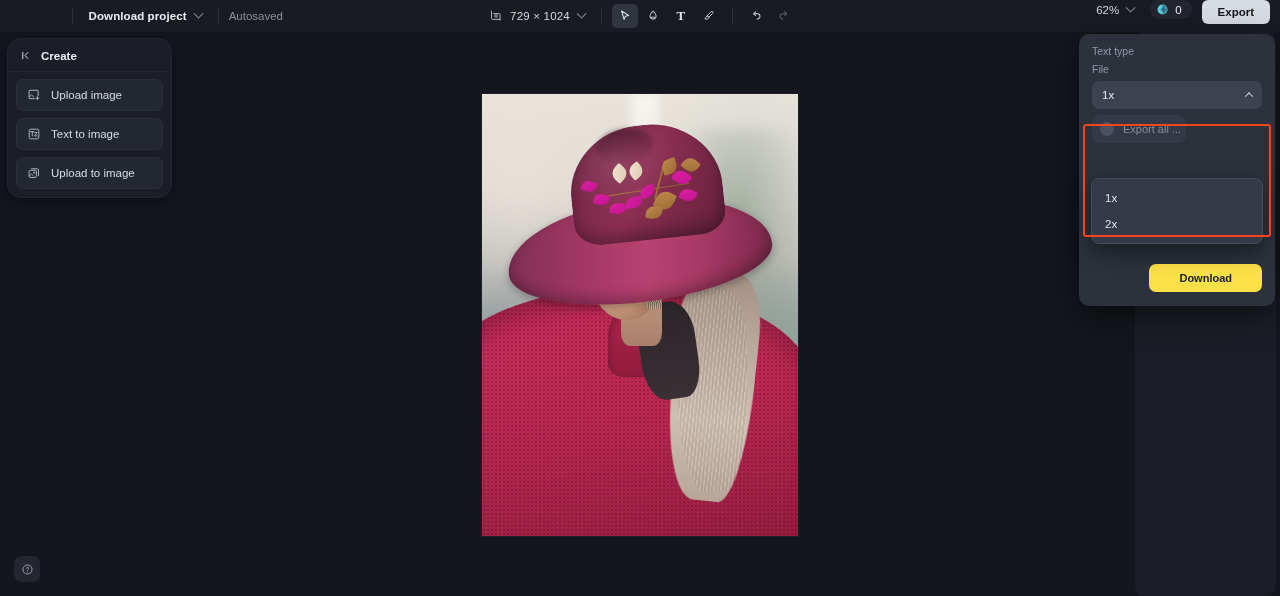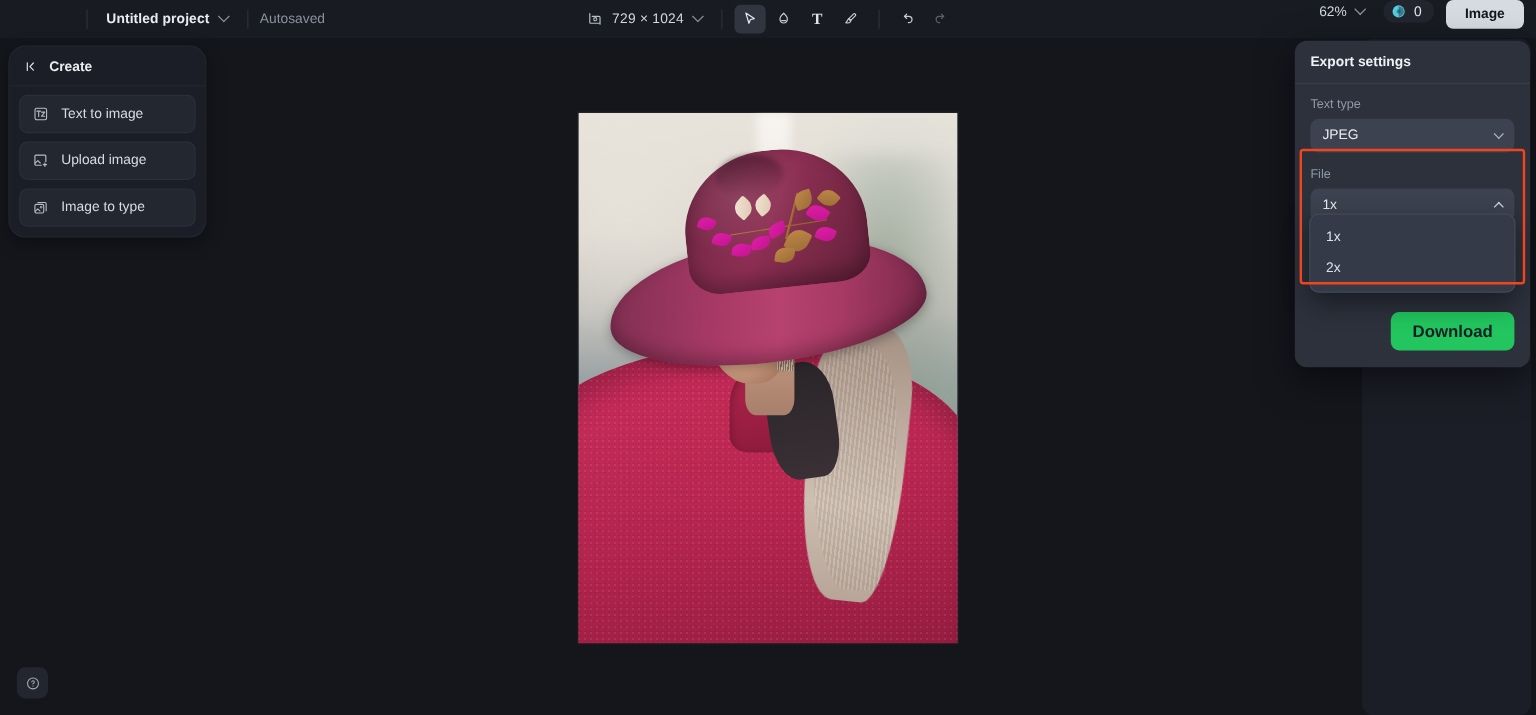--- a/index.html
+++ b/index.html
@@ -621,27 +621,27 @@
 
   .ep-footer {
     position: absolute;
     left: 0; bottom: 0;
     width: 100%;
     padding: 0 13px 14px 13px;
     display: flex;
     justify-content: flex-end;
   }
   .download-btn {
-    background: #22c55e;
+    background: #fde047;
     color: #132026;
-    font-size: 14px;
+    font-size: 11px;
     font-weight: bold;
     border: none;
     border-radius: 7px;
-    padding: 8px 18px;
+    padding: 8px 30px;
     cursor: pointer;
     font-family: "Liberation Sans", sans-serif;
   }
 
   
   .help-btn {
     position: absolute;
     left: 14px;
     bottom: 14px;
     width: 26px; height: 26px;
@@ -661,21 +661,21 @@
 
   <div class="topbar">
 
     <div class="tb-left">
       <div class="back-btn">
         <span class="chev-left"></span>
         <span>Back</span>
       </div>
       <div class="tb-divider"></div>
       <div class="proj-wrap">
-        <span class="proj-name">Untitled project</span>
+        <span class="proj-name">Download project</span>
         <span class="chev-down"></span>
       </div>
       <div class="tb-divider"></div>
       <span class="autosaved">Autosaved</span>
     </div>
 
     <div class="tb-center">
       <div class="dim-group">
         <span class="ico">
           <svg width="13" height="13" viewBox="0 0 16 16" fill="none">
@@ -739,21 +739,21 @@
       <div class="credits">
         <span class="ico">
           <svg width="13" height="13" viewBox="0 0 16 16">
             <circle cx="8" cy="8" r="6.2" fill="#57cbe0"></circle>
             <path d="M8 2.6a5.4 5.4 0 0 1 0 10.8z" fill="#1d3f4d" opacity=".55"></path>
             <circle cx="8" cy="8" r="2.1" fill="#1d3f4d" opacity=".5"></circle>
           </svg>
         </span>
         <span class="credit-count">0</span>
       </div>
-      <button class="export-btn">Image</button>
+      <button class="export-btn">Export</button>
     </div>
   </div>
 
   <div class="canvas">
 
     <div class="artboard">
       <div class="photo">
         <div class="bg-post"></div>
         <div class="bg-blur-tree"></div>
         <div class="bg-green"></div>
@@ -817,63 +817,58 @@
         </svg>
       </span>
       <span class="lp-header-title">Create</span>
     </div>
 
     <div class="lp-list">
 
       <div class="lp-item">
         <span class="ico">
           <svg width="14" height="14" viewBox="0 0 16 16" fill="none">
+            <path d="M12.8 8.6V3.6a1 1 0 0 0-1-1H3.4a1 1 0 0 0-1 1v7.6a1 1 0 0 0 1 1h5" stroke="#b7bdc8" stroke-width="1.1" stroke-linecap="round"></path>
+            <path d="M2.6 10.2l2.5-2.4 2.4 2.3" stroke="#b7bdc8" stroke-width="1.05" stroke-linecap="round" stroke-linejoin="round"></path>
+            <path d="M11.9 10v3.3M10.3 11.6h3.2" stroke="#b7bdc8" stroke-width="1.1" stroke-linecap="round"></path>
+          </svg>
+        </span>
+        <span class="lp-item-label">Upload image</span>
+      </div>
+
+      <div class="lp-item">
+        <span class="ico">
+          <svg width="14" height="14" viewBox="0 0 16 16" fill="none">
             <rect x="2.5" y="2.5" width="11" height="11" rx="1.6" stroke="#b7bdc8" stroke-width="1.05"></rect>
             <path d="M4.3 5.3h3.4M6 5.3v5" stroke="#b7bdc8" stroke-width="1.05" stroke-linecap="round"></path>
             <path d="M8.6 6.2h3.1l-3.1 4h3.1" stroke="#b7bdc8" stroke-width="1.02" stroke-linecap="round" stroke-linejoin="round" fill="none"></path>
           </svg>
         </span>
         <span class="lp-item-label">Text to image</span>
-      </div>
-
-      <div class="lp-item">
-        <span class="ico">
-          <svg width="14" height="14" viewBox="0 0 16 16" fill="none">
-            <path d="M12.8 8.6V3.6a1 1 0 0 0-1-1H3.4a1 1 0 0 0-1 1v7.6a1 1 0 0 0 1 1h5" stroke="#b7bdc8" stroke-width="1.1" stroke-linecap="round"></path>
-            <path d="M2.6 10.2l2.5-2.4 2.4 2.3" stroke="#b7bdc8" stroke-width="1.05" stroke-linecap="round" stroke-linejoin="round"></path>
-            <path d="M11.9 10v3.3M10.3 11.6h3.2" stroke="#b7bdc8" stroke-width="1.1" stroke-linecap="round"></path>
-          </svg>
-        </span>
-        <span class="lp-item-label">Upload image</span>
       </div>
 
       <div class="lp-item">
         <span class="ico">
           <svg width="14" height="14" viewBox="0 0 16 16" fill="none">
             <path d="M5.2 3.2h6.9a1 1 0 0 1 1 1v6.9" stroke="#b7bdc8" stroke-width="1.05" stroke-linecap="round"></path>
             <rect x="2.4" y="4.9" width="8.4" height="8.2" rx="1.4" stroke="#b7bdc8" stroke-width="1.05"></rect>
             <path d="M2.8 11.4l2.3-2.2 2.2 2.1" stroke="#b7bdc8" stroke-width="1" stroke-linecap="round" stroke-linejoin="round"></path>
             <circle cx="8.3" cy="7.6" r="0.85" stroke="#b7bdc8" stroke-width="0.95"></circle>
           </svg>
         </span>
-        <span class="lp-item-label">Image to type</span>
+        <span class="lp-item-label">Upload to image</span>
       </div>
     </div>
   </div>
 
   <div class="export-pop">
-    <div class="ep-title">Export settings</div>
 
     <div class="ep-body">
 
       <div class="ep-label">Text type</div>
-      <div class="ep-select">
-        <span class="ep-select-val">JPEG</span>
-        <span class="chev-sm-down"></span>
-      </div>
 
       <div class="size-section">
         <div class="ep-label">File</div>
         <div class="ep-select" style="margin-bottom:6px;">
           <span class="ep-select-val">1x</span>
           <span class="chev-sm-up"></span>
         </div>
 
         <div class="toggle-row">
           <span class="toggle-knob"></span>

